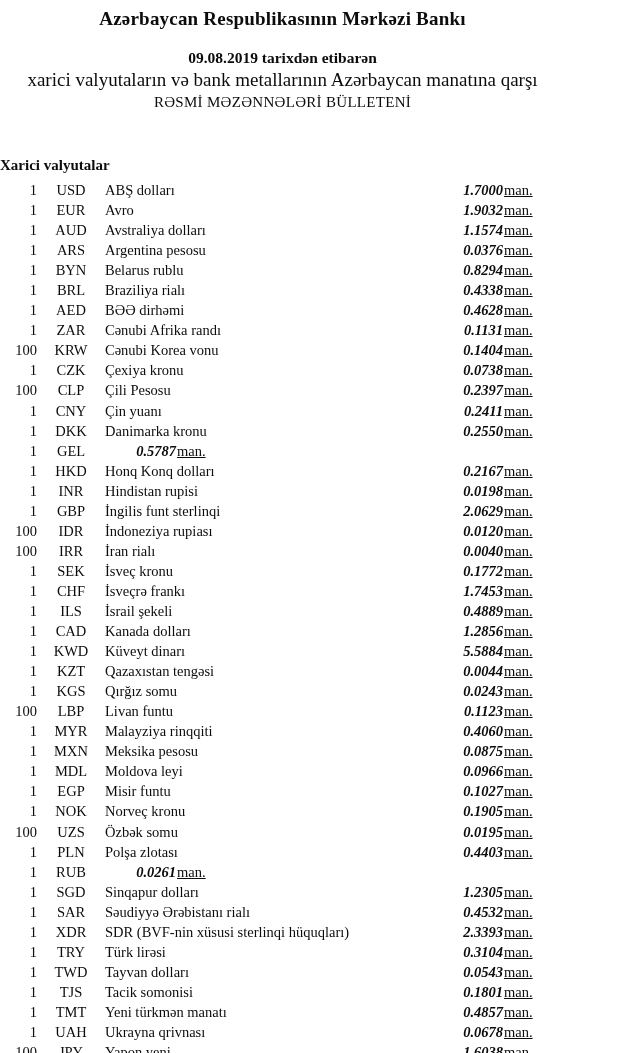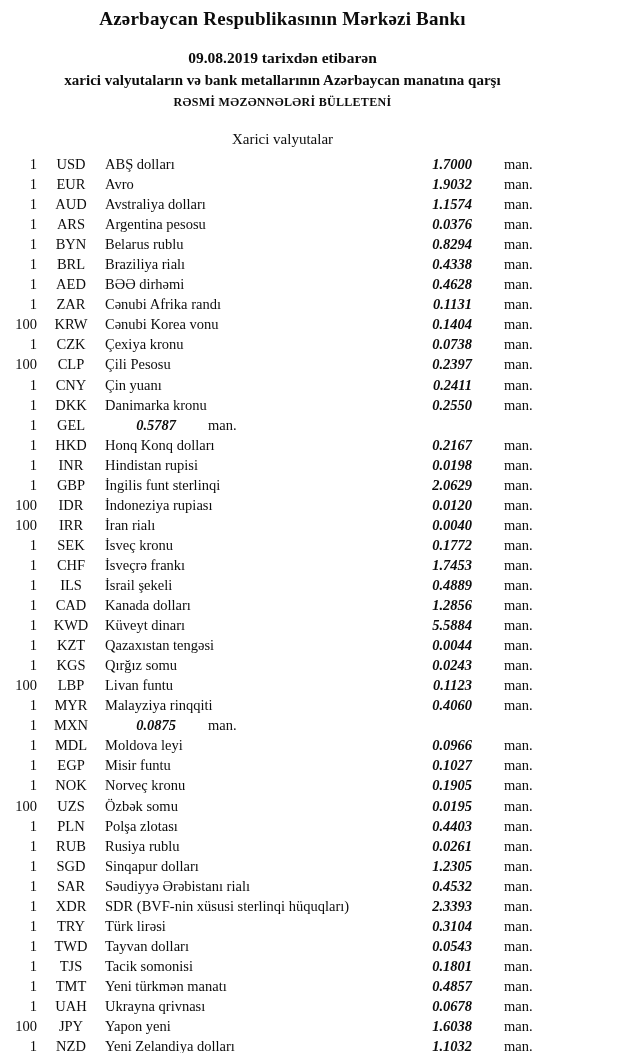--- a/index.html
+++ b/index.html
@@ -26,35 +26,34 @@
     line-height: 24px;
     letter-spacing: 0.2px;
   }
   .header .date-line {
     font-size: 15.5px;
     font-weight: bold;
     line-height: 22px;
     margin-top: 16px;
   }
   .header .scope-line {
+    font-size: 19px;
+    font-weight: normal;
+    line-height: 22px;
+  }
+  .header .bulletin-line {
+    font-size: 15px;
+    font-weight: normal;
+    line-height: 23px;
+    letter-spacing: 0.3px;
+  }
+  .section-title {
     font-size: 15px;
     font-weight: bold;
-    line-height: 22px;
-  }
-  .header .bulletin-line {
-    font-size: 12px;
-    font-weight: bold;
-    line-height: 23px;
-    letter-spacing: 0.3px;
-  }
-  .section-title {
-    text-align: center;
-    font-size: 15px;
-    font-weight: normal;
-    margin-top: 16px;
+    margin-top: 42px;
     line-height: 18px;
   }
   .rates-table {
     margin-top: 6px;
   }
   .row {
     display: flex;
     align-items: baseline;
     height: 20.05px;
     font-size: 14.5px;
@@ -79,24 +78,25 @@
   }
   .rate {
     width: 80px;
     text-align: right;
     font-weight: bold;
     font-style: italic;
     flex: 0 0 auto;
   }
   .unit {
     width: 40px;
-    margin-left: 32px;
+    margin-left: 1px;
     margin-right: 21px;
     text-align: left;
     flex: 0 0 auto;
+    text-decoration: underline;
   }
 </style>
 </head>
 <body>
 
 <div class="page">
 
   <div class="header">
     <div class="title">Azərbaycan Respublikasının Mərkəzi Bankı</div>
     <div class="date-line">09.08.2019 tarixdən etibarən</div>
@@ -327,20 +327,21 @@
         <span class="qty">1</span>
         <span class="code">MYR</span>
         <span class="name">Malayziya rinqqiti</span>
         <span class="rate">0.4060</span>
         <span class="unit">man.</span>
       </div>
 
       <div class="row">
         <span class="qty">1</span>
         <span class="code">MXN</span>
+        <span class="name">Meksika pesosu</span>
         <span class="rate">0.0875</span>
         <span class="unit">man.</span>
       </div>
 
       <div class="row">
         <span class="qty">1</span>
         <span class="code">MDL</span>
         <span class="name">Moldova leyi</span>
         <span class="rate">0.0966</span>
         <span class="unit">man.</span>
@@ -374,21 +375,20 @@
         <span class="qty">1</span>
         <span class="code">PLN</span>
         <span class="name">Polşa zlotası</span>
         <span class="rate">0.4403</span>
         <span class="unit">man.</span>
       </div>
 
       <div class="row">
         <span class="qty">1</span>
         <span class="code">RUB</span>
-        <span class="name">Rusiya rublu</span>
         <span class="rate">0.0261</span>
         <span class="unit">man.</span>
       </div>
 
       <div class="row">
         <span class="qty">1</span>
         <span class="code">SGD</span>
         <span class="name">Sinqapur dolları</span>
         <span class="rate">1.2305</span>
         <span class="unit">man.</span>

